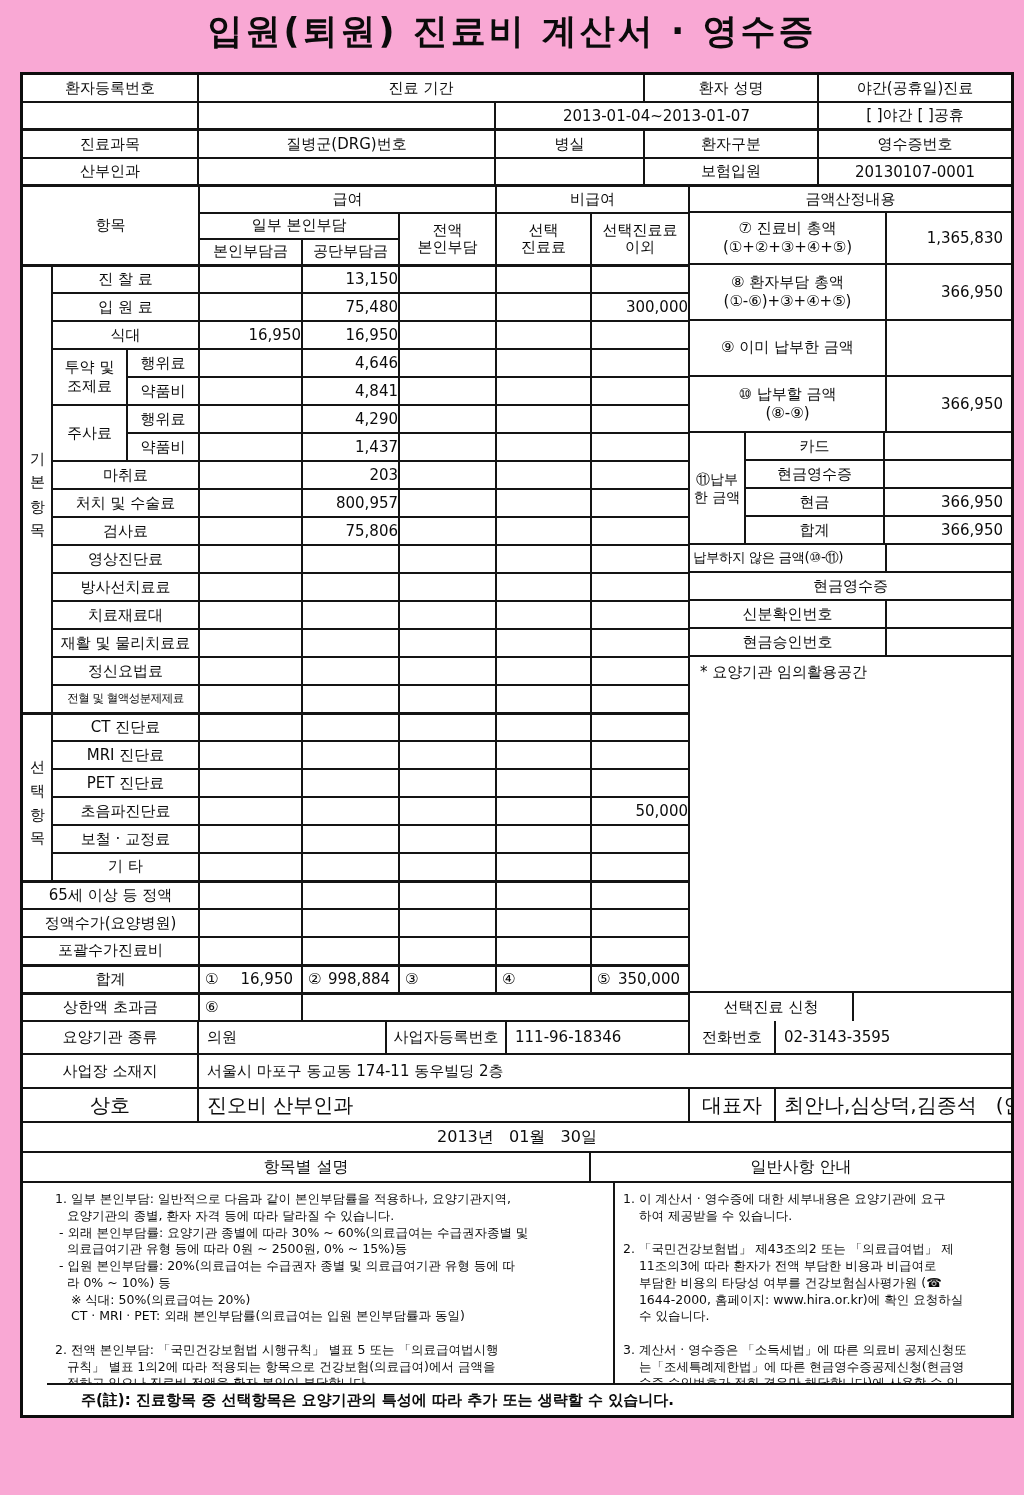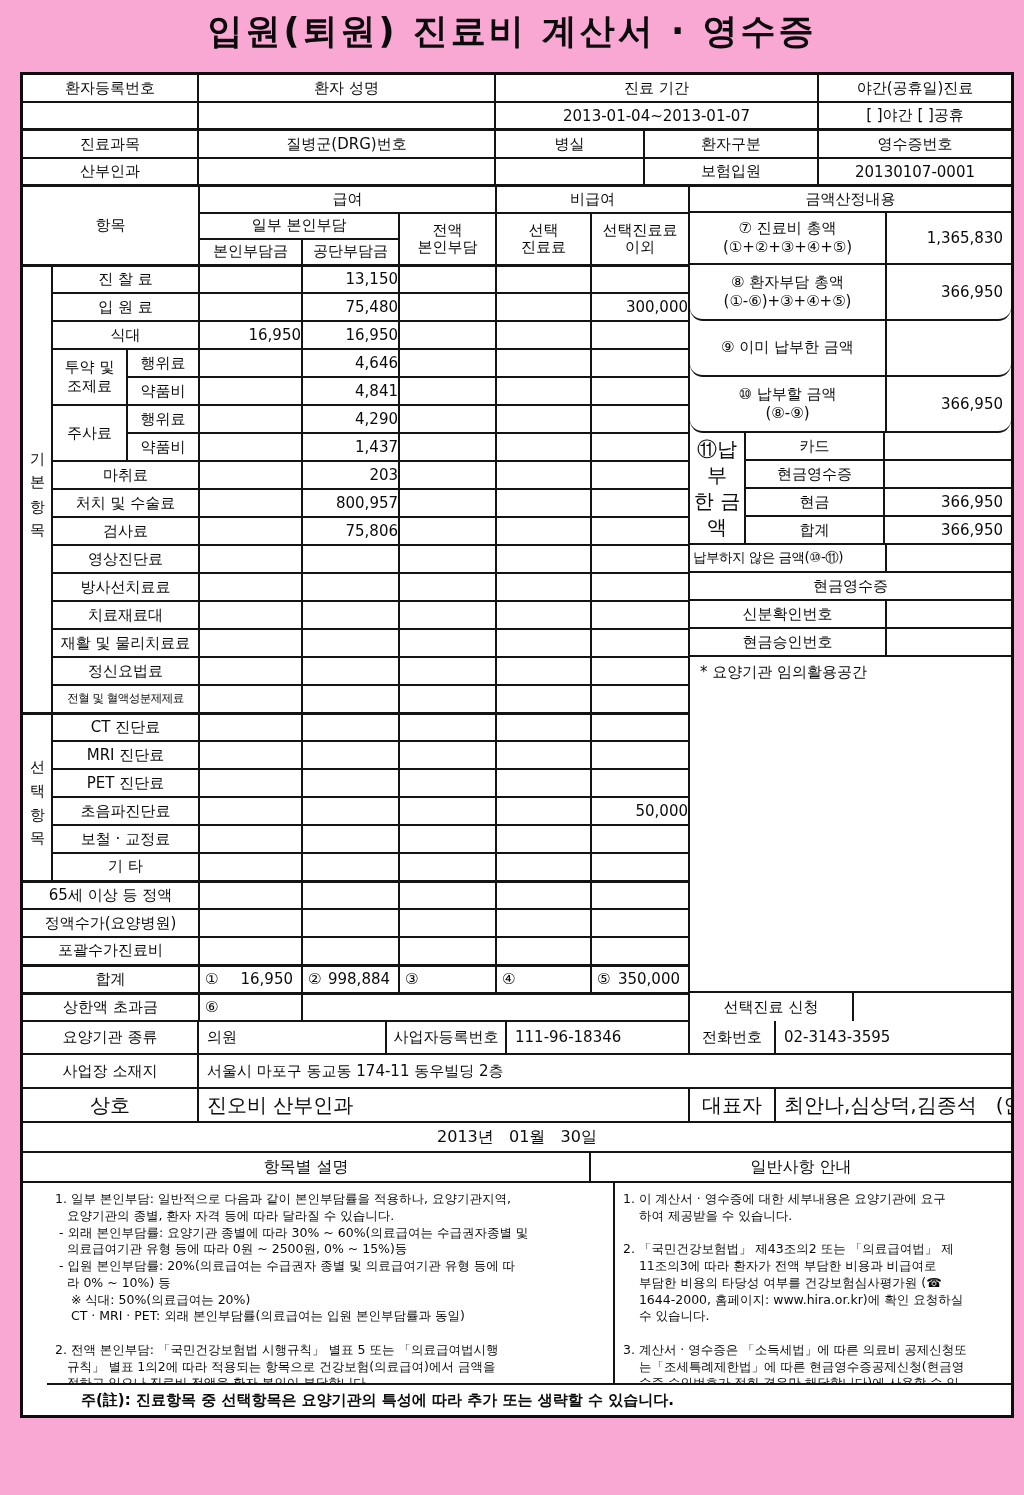--- a/index.html
+++ b/index.html
@@ -41,27 +41,27 @@
   .sub { text-align:center; }
   .sm { font-size:11.5px; letter-spacing:-0.5px; }
   .num { text-align:right; padding-right:8px; }
   .vgrp { writing-mode:vertical-rl; text-orientation:upright; text-align:center; letter-spacing:9px; font-size:15px; }
   .mkwrap { display:flex; justify-content:space-between; align-items:center; height:100%; padding:0 8px 0 5px; }
 
   
   .summary { flex:1; display:flex; flex-direction:column; font-size:15px; border-left:none; }
   .sumhdr { height:26px; display:flex; align-items:center; justify-content:center; border-bottom:2px solid #141414; }
   .sb { display:flex; border-bottom:2px solid #141414; }
-  .h52 { height:52px; } .h56 { height:56px;border-radius:13px; }
+  .h52 { height:52px; } .h56 { height:56px; }
   .sb .lab { width:197px; border-right:2px solid #141414; display:flex; flex-direction:column;
              align-items:center; justify-content:center; line-height:1.3; text-align:center; }
   .sb .val { flex:1; display:flex; align-items:center; justify-content:flex-end; padding-right:8px; }
   .paid { height:112px; display:flex; border-bottom:2px solid #141414; }
   .pvert { width:56px; border-right:2px solid #141414; display:flex; align-items:center; justify-content:center;
-           text-align:center; white-space:pre-line; font-size:20px; line-height:1.3; }
+           text-align:center; white-space:pre-line; font-size:14px; line-height:1.3; }
   .prows { flex:1; display:flex; flex-direction:column; }
   .prow { flex:1; display:flex; border-bottom:2px solid #141414; }
   .prow:last-child { border-bottom:none; }
   .plabel { width:139px; border-right:2px solid #141414; display:flex; align-items:center; justify-content:center; }
   .pval { flex:1; display:flex; align-items:center; justify-content:flex-end; padding-right:8px; }
   .rrow { height:28px; display:flex; border-bottom:2px solid #141414; }
   .rlableft { width:197px; border-right:2px solid #141414; display:flex; align-items:center;
               padding-left:3px; font-size:13.5px; letter-spacing:-0.5px; }
   .rval { flex:1; }
   .rfull { height:28px; display:flex; align-items:center; justify-content:center; border-bottom:2px solid #141414; }
@@ -93,22 +93,22 @@
 </head>
 <body>
 
 <div class="page">
   <div class="title">입원(퇴원) 진료비 계산서 · 영수증</div>
 
   <div class="doc">
 
     <div class="sec-a">
       <div class="cell">환자등록번호</div>
+      <div class="cell sp2">진료 기간</div>
       <div class="cell">환자 성명</div>
-      <div class="cell sp2">진료 기간</div>
       <div class="cell last">야간(공휴일)진료</div>
 
       <div class="cell thickb"></div>
       <div class="cell thickb"></div>
       <div class="cell sp2 thickb">2013-01-04~2013-01-07</div>
       <div class="cell last thickb">[ ]야간 [ ]공휴</div>
 
       <div class="cell">진료과목</div>
       <div class="cell">질병군(DRG)번호</div>
       <div class="cell">병실</div>

